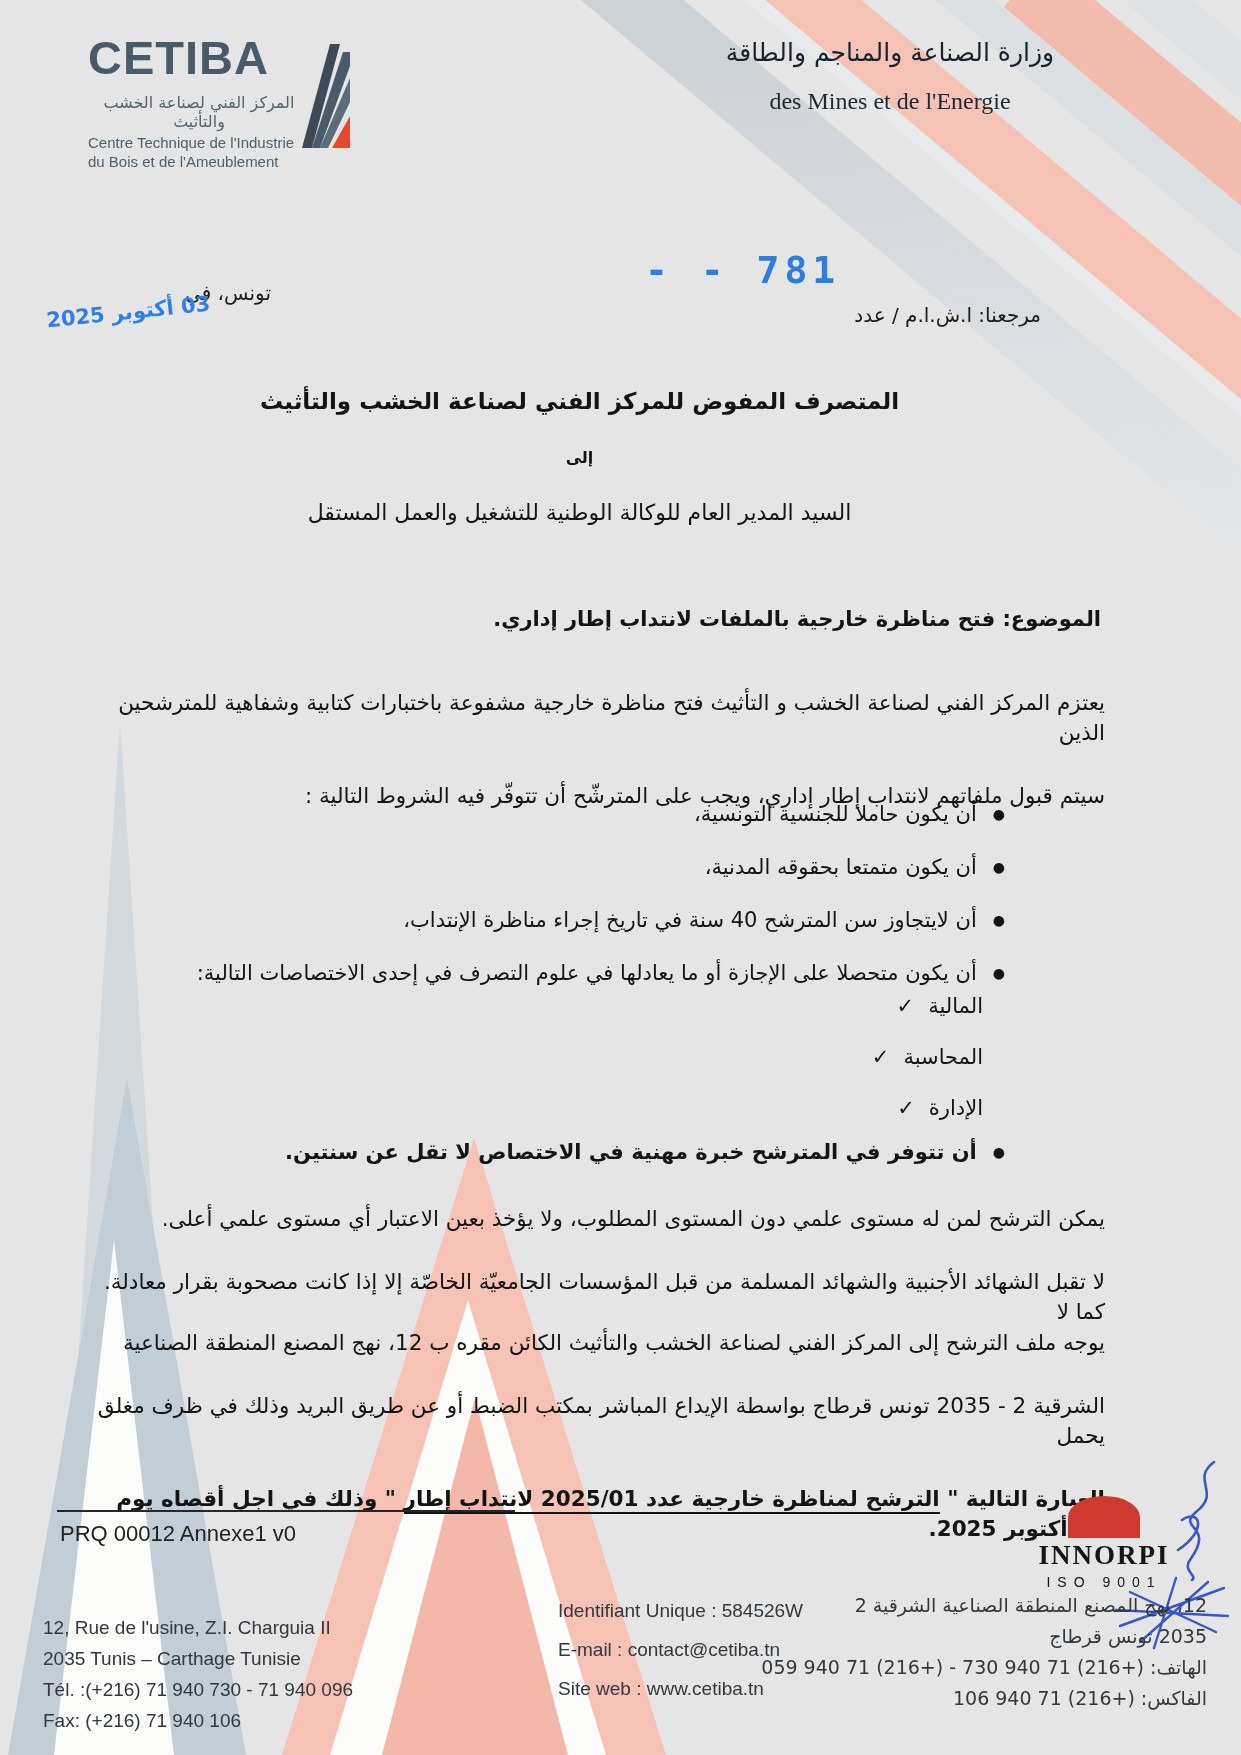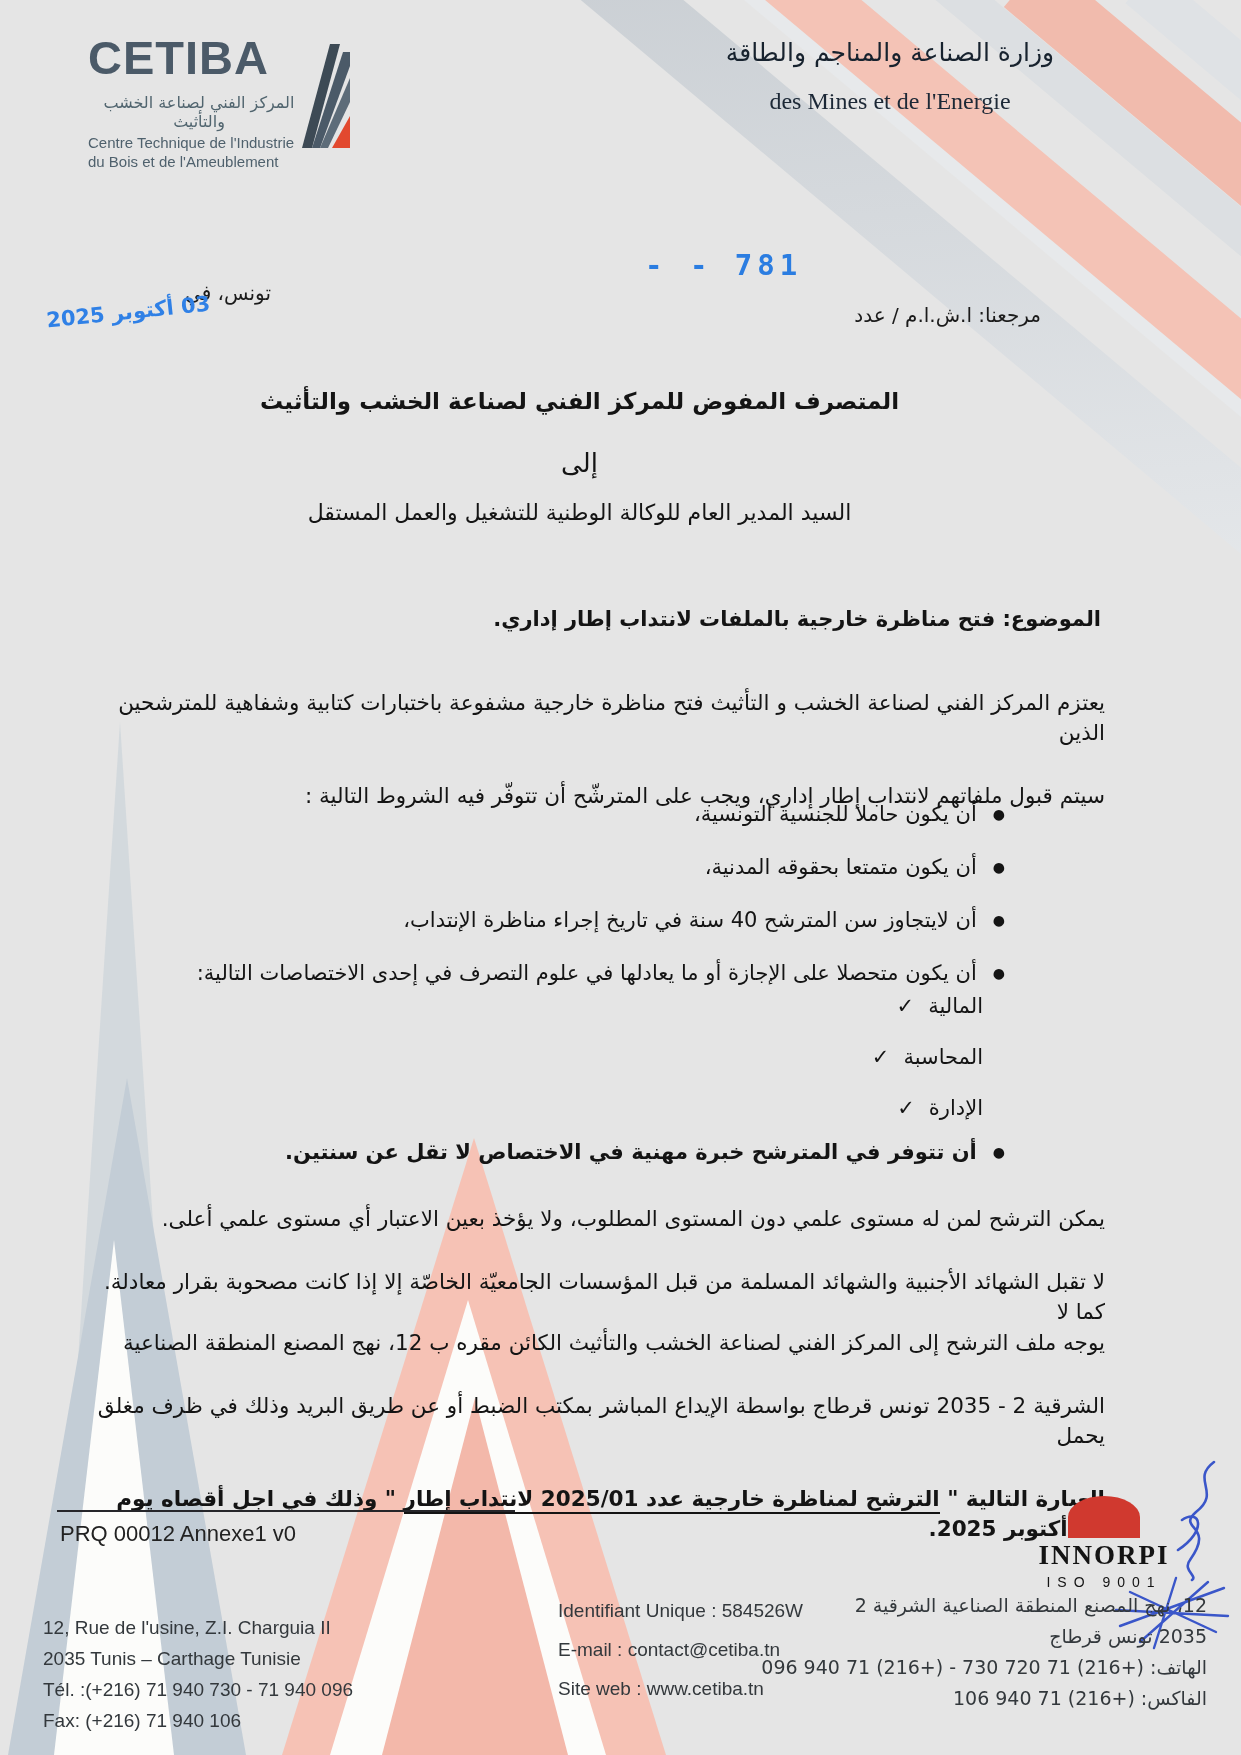--- a/index.html
+++ b/index.html
@@ -29,29 +29,29 @@
   .logo-name{font-family:"Liberation Sans",sans-serif;font-weight:bold;font-size:47px;
     color:#4b5a68;letter-spacing:1px;line-height:1;}
   .logo-ar{direction:rtl;font-size:16px;color:#51656f;margin-top:12px;width:222px;text-align:center;}
   .logo-fr{font-family:"Liberation Sans",sans-serif;font-size:15px;color:#4f616d;line-height:1.25;margin-top:3px;}
   .logo-mark{position:absolute;left:296px;top:44px;}
   .ministry{position:absolute;left:715px;top:38px;width:350px;text-align:center;}
   .ministry-ar{font-size:25px;color:#17222e;}
   .ministry-fr{font-family:"Liberation Serif",serif;font-size:24px;color:#1c2836;margin-top:16px;line-height:1.55;}
   
   .stamp-number{position:absolute;left:645px;top:248px;color:#2b7de1;
-    font-family:"DejaVu Sans Mono",monospace;font-weight:bold;font-size:29px;letter-spacing:5px;}
+    font-family:"DejaVu Sans Mono",monospace;font-weight:bold;font-size:38px;letter-spacing:5px;}
   .ref-line{position:absolute;right:200px;top:303px;direction:rtl;font-size:20px;color:#1b1b1b;}
   .place-line{position:absolute;left:185px;top:281px;direction:rtl;font-size:20px;color:#1b1b1b;}
   .date-stamp{position:absolute;left:46px;top:300px;direction:rtl;color:#2f80e6;
     font-size:21px;font-weight:bold;transform:rotate(-6deg);letter-spacing:1px;}
   
   .titles{position:absolute;left:0;right:82px;text-align:center;direction:rtl;}
   .title1{top:388px;font-size:23px;font-weight:bold;position:absolute;left:0;right:0;}
-  .to-word{top:448px;font-size:26px;font-weight:normal;position:absolute;left:0;right:0;}
+  .to-word{top:448px;font-size:16px;font-weight:bold;position:absolute;left:0;right:0;}
   .title2{top:500px;font-size:22px;font-weight:normal;position:absolute;left:0;right:0;}
   .subject{position:absolute;right:140px;top:607px;direction:rtl;font-size:21px;font-weight:bold;}
   .para{position:absolute;right:136px;left:80px;direction:rtl;text-align:right;font-size:21.5px;}
   .para p{margin:0 0 33px;line-height:30px;}
   .intro{top:688px;}
   .p2{top:1204px;}
   .p3{top:1328px;}
   .bullets{position:absolute;right:236px;top:800px;direction:rtl;}
   .bullet-line{margin-bottom:24px;line-height:29px;font-size:21px;}
   .dot{font-size:14px;vertical-align:2px;margin-left:16px;}
@@ -192,17 +192,17 @@
     <div>Fax: (+216) 71 940 106</div>
   </div>
   <div class="f-mid">
     <div>Identifiant Unique : 584526W</div>
     <div>E-mail : contact@cetiba.tn</div>
     <div>Site web : www.cetiba.tn</div>
   </div>
   <div class="f-right">
     <div>12، نهج المصنع المنطقة الصناعية الشرقية 2</div>
     <div>2035 تونس قرطاج</div>
-    <div>الهاتف: (+216) 71 720 730 - (+216) 71 940 096</div>
+    <div>الهاتف: (+216) 71 940 730 - (+216) 71 940 059</div>
     <div>الفاكس: (+216) 71 940 106</div>
   </div>
 
 </div>
 
 </body></html>

